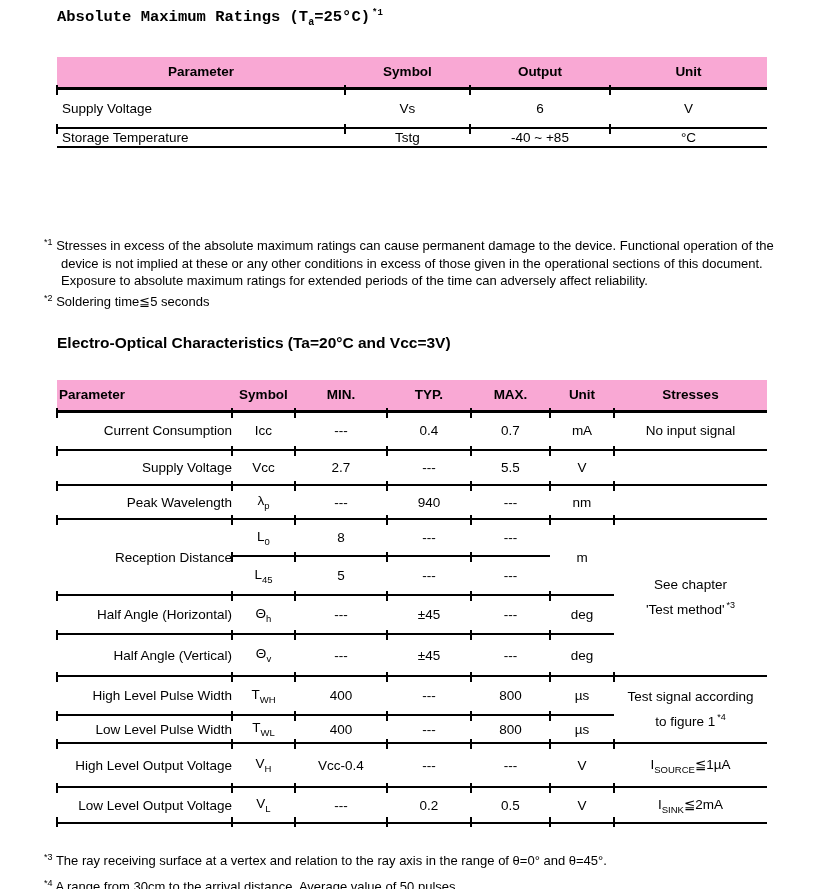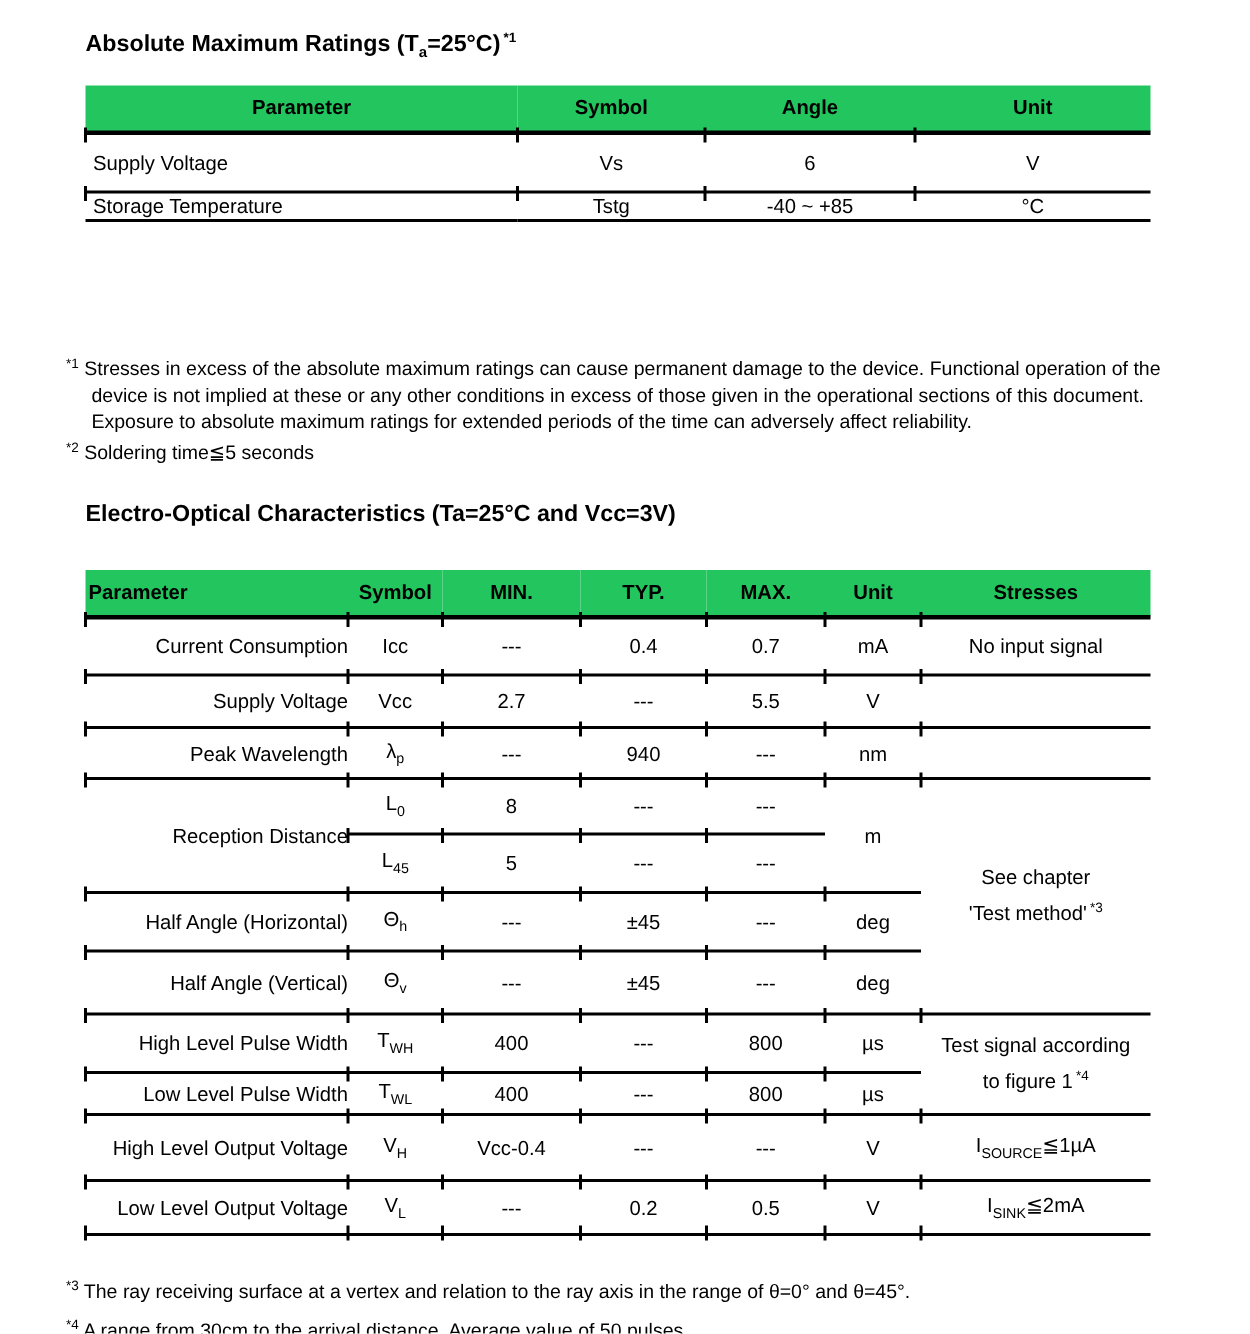--- a/index.html
+++ b/index.html
@@ -11,21 +11,21 @@
   .abs { position:absolute; }
 
   .sec-title { font-size:15.5px; font-weight:bold; white-space:nowrap; }
   .sec-title sub { font-size:10px; }
   .sec-title sup { font-size:9.5px; }
 
   table { border-collapse:collapse; table-layout:fixed; }
   #t1,#t2 { width:710px; }
 
   th {
-    background:#22c55e; font-size:13.5px; font-weight:bold;
+    background:#f9a8d4; font-size:13.5px; font-weight:bold;
     text-align:center; padding:0; border-bottom:3px solid #000;
     vertical-align:middle;
   }
   td {
     font-size:13.5px; text-align:center; padding:0;
     position:relative; border-bottom:2px solid #000; vertical-align:middle;
   }
   
   td::before {
     content:""; position:absolute; left:-1px; top:-5px;
@@ -58,34 +58,34 @@
   .cond-multi { line-height:20px; }
 
   .footnotes { font-size:13px; }
   .fn-item { padding-left:17px; text-indent:-17px; line-height:17.5px; margin:0; }
   .fn-item sup { font-size:9px; }
   .footnotes.bottom .fn-item { line-height:22px; }
 </style>
 </head>
 <body>
 
-<div class="abs sec-title" style="left:57px; top:20px;"><span>Absolute Maximum Ratings (T</span><sub>a</sub><span>=25°C)</span><sup class="note">*1</sup></div>
+<div class="abs sec-title" style="left:57px; top:8px;font-family:Liberation Mono, monospace;"><span>Absolute Maximum Ratings (T</span><sub>a</sub><span>=25°C)</span><sup class="note">*1</sup></div>
 
 <table id="t1" class="abs" style="left:57px; top:57px;">
   <colgroup>
       <col style="width:288px">
       <col style="width:125px">
       <col style="width:140px">
       <col style="width:157px">
     </colgroup>
   <tbody>
       <tr class="hd">
     <th>Parameter</th>
     <th>Symbol</th>
-    <th>Angle</th>
+    <th>Output</th>
     <th>Unit</th>
   </tr>
   <tr class="r1">
     <td class="p">Supply Voltage</td>
     <td>Vs</td>
     <td>6</td>
     <td>V</td>
   </tr>
   <tr class="r3">
     <td class="p">Storage Temperature</td>
@@ -94,21 +94,21 @@
     <td>°C</td>
   </tr>
 </tbody>
   </table>
 
 <div class="abs footnotes" style="left:44px; top:234px; width:768px;">
   <p class="fn-item"><sup>*1</sup> <span>Stresses in excess of the absolute maximum ratings can cause permanent damage to the device. Functional operation of the device is not implied at these or any other conditions in excess of those given in the operational sections of this document. Exposure to absolute maximum ratings for extended periods of the time can adversely affect reliability.</span></p>
   <p class="fn-item"><sup>*2</sup> <span>Soldering time≦5 seconds</span></p>
 </div>
 
-<div class="abs sec-title" style="left:57px; top:334px;">Electro-Optical Characteristics (Ta=25°C and Vcc=3V)</div>
+<div class="abs sec-title" style="left:57px; top:334px;">Electro-Optical Characteristics (Ta=20°C and Vcc=3V)</div>
 
 <table id="t2" class="abs" style="left:57px; top:380px;">
   <colgroup>
       <col style="width:175px">
       <col style="width:63px">
       <col style="width:92px">
       <col style="width:84px">
       <col style="width:79px">
       <col style="width:64px">
       <col style="width:153px">

